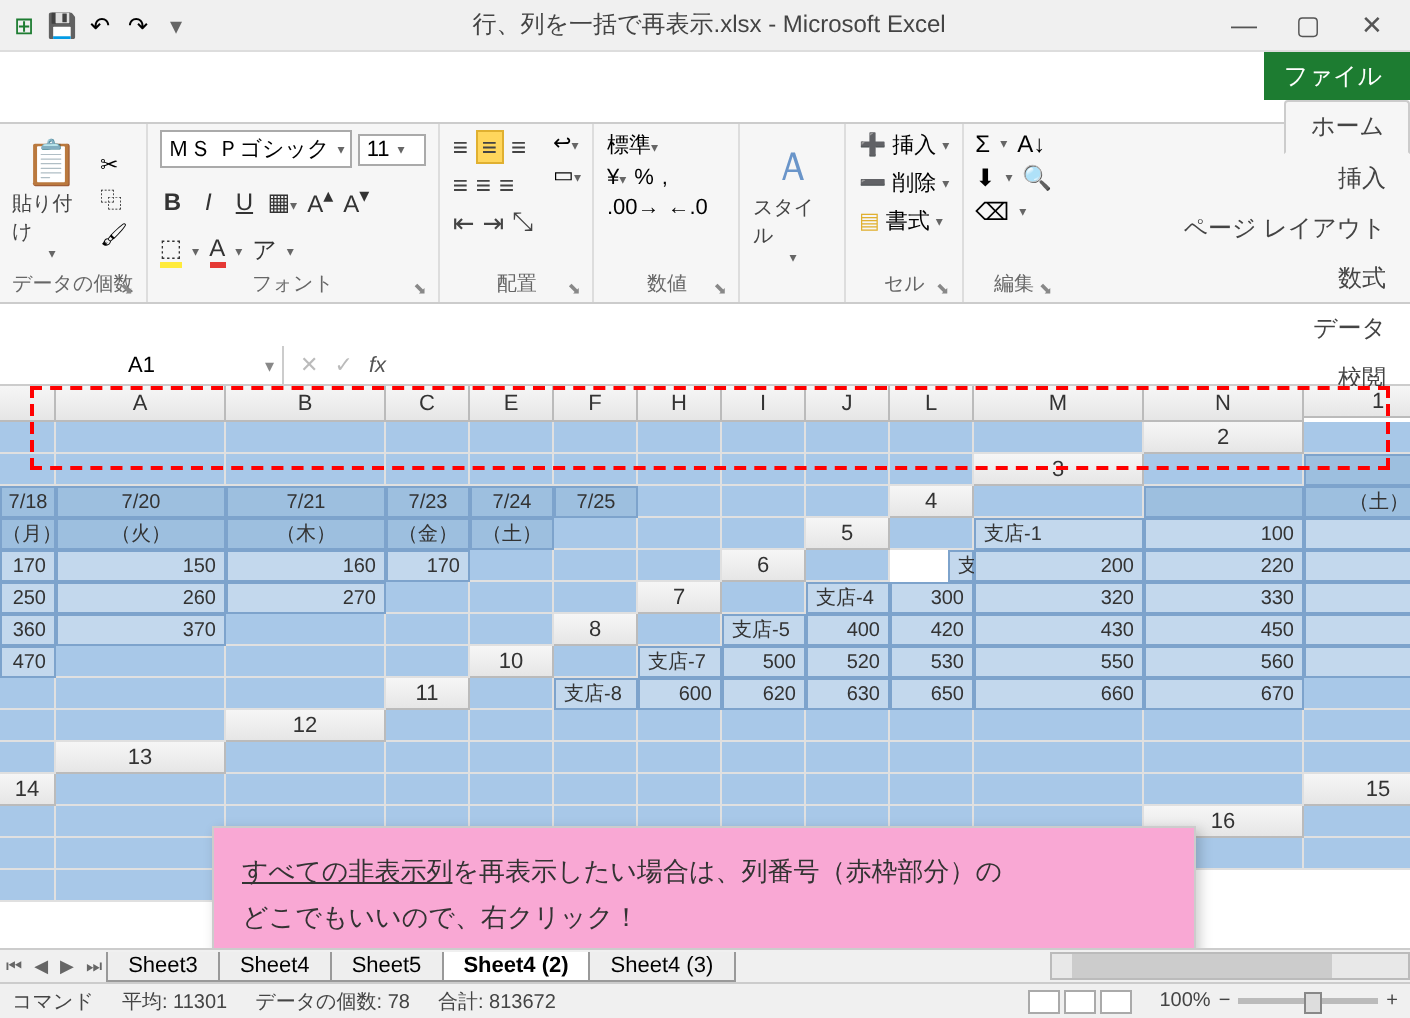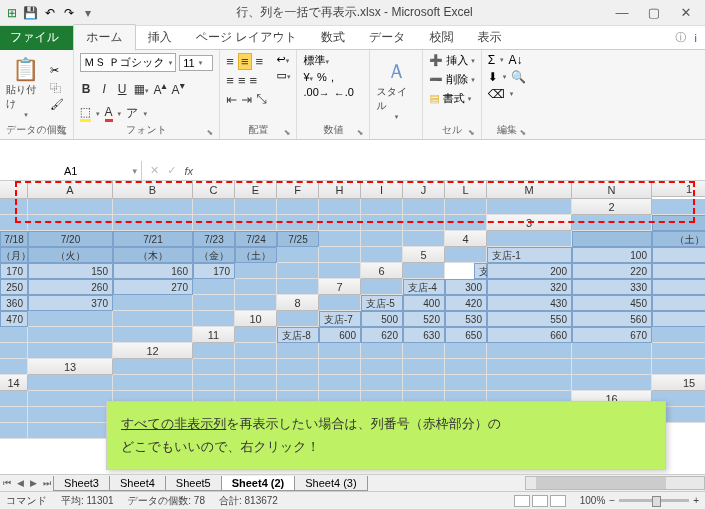--- a/index.html
+++ b/index.html
@@ -7,21 +7,21 @@
 
 
 .titlebar { height: 26px; background: #f0f0f0; display: flex; align-items: center; padding: 0 4px; border-bottom: 1px solid #ddd; }
 .titlebar .qat { display: flex; gap: 3px; align-items: center; }
 .titlebar .qat .icon { width: 16px; height: 16px; display: flex; align-items: center; justify-content: center; font-size: 12px; }
 .titlebar .title { flex: 1; text-align: center; color: #444; font-size: 12px; }
 .titlebar .winbtns { display: flex; gap: 14px; align-items: center; padding-right: 6px; }
 .titlebar .winbtns span { width: 18px; text-align: center; color: #555; font-size: 13px; }
 
 
-.tabs { height: 24px; display: flex; align-items: center; background: #fff; border-bottom: 1px solid #ccc; }
+.tabs { height: 36px; display: flex; align-items: flex-end; background: #fff; border-bottom: 1px solid #ccc; flex-direction: column; }
 .tab-file { background: #1d7c31; color: #fff; padding: 4px 14px 4px 10px; font-size: 12px; height: 24px; display: flex; align-items: center; }
 .tab { padding: 4px 12px; color: #444; font-size: 12px; cursor: pointer; }
 .tab.active { border: 1px solid #ccc; border-bottom: 1px solid #f6f6f6; background: #f6f6f6; border-radius: 2px 2px 0 0; }
 .tabs .help { margin-left: auto; display: flex; gap: 8px; padding-right: 8px; color: #888; }
 
 
 .ribbon { height: 90px; background: #f6f6f6; border-bottom: 1px solid #ccc; display: flex; }
 .group { border-right: 1px solid #ddd; padding: 3px 6px 0; display: flex; flex-direction: column; }
 .group .controls { flex: 1; display: flex; gap: 4px; }
 .group .glabel { text-align: center; font-size: 10px; color: #666; padding: 1px 0 2px; position: relative; }
@@ -65,21 +65,21 @@
 .corner { background: linear-gradient(#f6f6f6,#e6e6e6); border-right: 1px solid #bbb; border-bottom: 1px solid #bbb; }
 .rowhdr { background: linear-gradient(#f6f6f6,#e6e6e6); border-right: 1px solid #bbb; border-bottom: 1px solid #bbb; text-align: center; font-size: 11px; color: #333; height: 16px; line-height: 16px; }
 .cell { border-right: 1px solid #e0e0e0; border-bottom: 1px solid #e0e0e0; height: 16px; }
 .selbg { background: #a8c8e8; }
 .datablk { background: #c3d8ed; border: 1px solid #7da3cc; text-align: center; font-size: 10px; color: #333; line-height: 15px; }
 .dataval { text-align: right; padding-right: 4px; }
 .datahdr { background: #9dbfdf; }
 
 .redbox { position: absolute; border: 2px dashed red; pointer-events: none; }
 
-.callout { position: absolute; left: 106px; top: 220px; width: 560px; background: #bef264; border: 1px solid #ccc; box-shadow: 2px 2px 6px rgba(0,0,0,0.2); padding: 10px 14px; font-size: 13px; line-height: 1.8; color: #333; }
+.callout { position: absolute; left: 106px; top: 220px; width: 492px; background: #f9a8d4; border: 1px solid #ccc; box-shadow: 2px 2px 6px rgba(0,0,0,0.2); padding: 10px 14px; font-size: 13px; line-height: 1.8; color: #333; }
 .callout .ul { text-decoration: underline; }
 
 
 .sheettabs { position: absolute; bottom: 17px; height: 18px; left: 0; right: 0; background: #f0f0f0; border-top: 1px solid #ccc; border-bottom: 1px solid #ccc; display: flex; align-items: center; font-size: 11px; }
 .sheettabs .navbtn { padding: 0 3px; color: #666; font-size: 9px; }
 .sheettab { border: 1px solid #999; border-top: none; padding: 1px 10px; background: #eee; margin-left: -1px; }
 .sheettab.active { background: #fff; font-weight: bold; }
 .sheettabs .scroll { margin-left: auto; width: 180px; height: 14px; background: #e8e8e8; border: 1px solid #bbb; position: relative; }
 .sheettabs .scroll .thumb { position: absolute; left: 10px; width: 130px; height: 12px; background: #ccc; }
 

